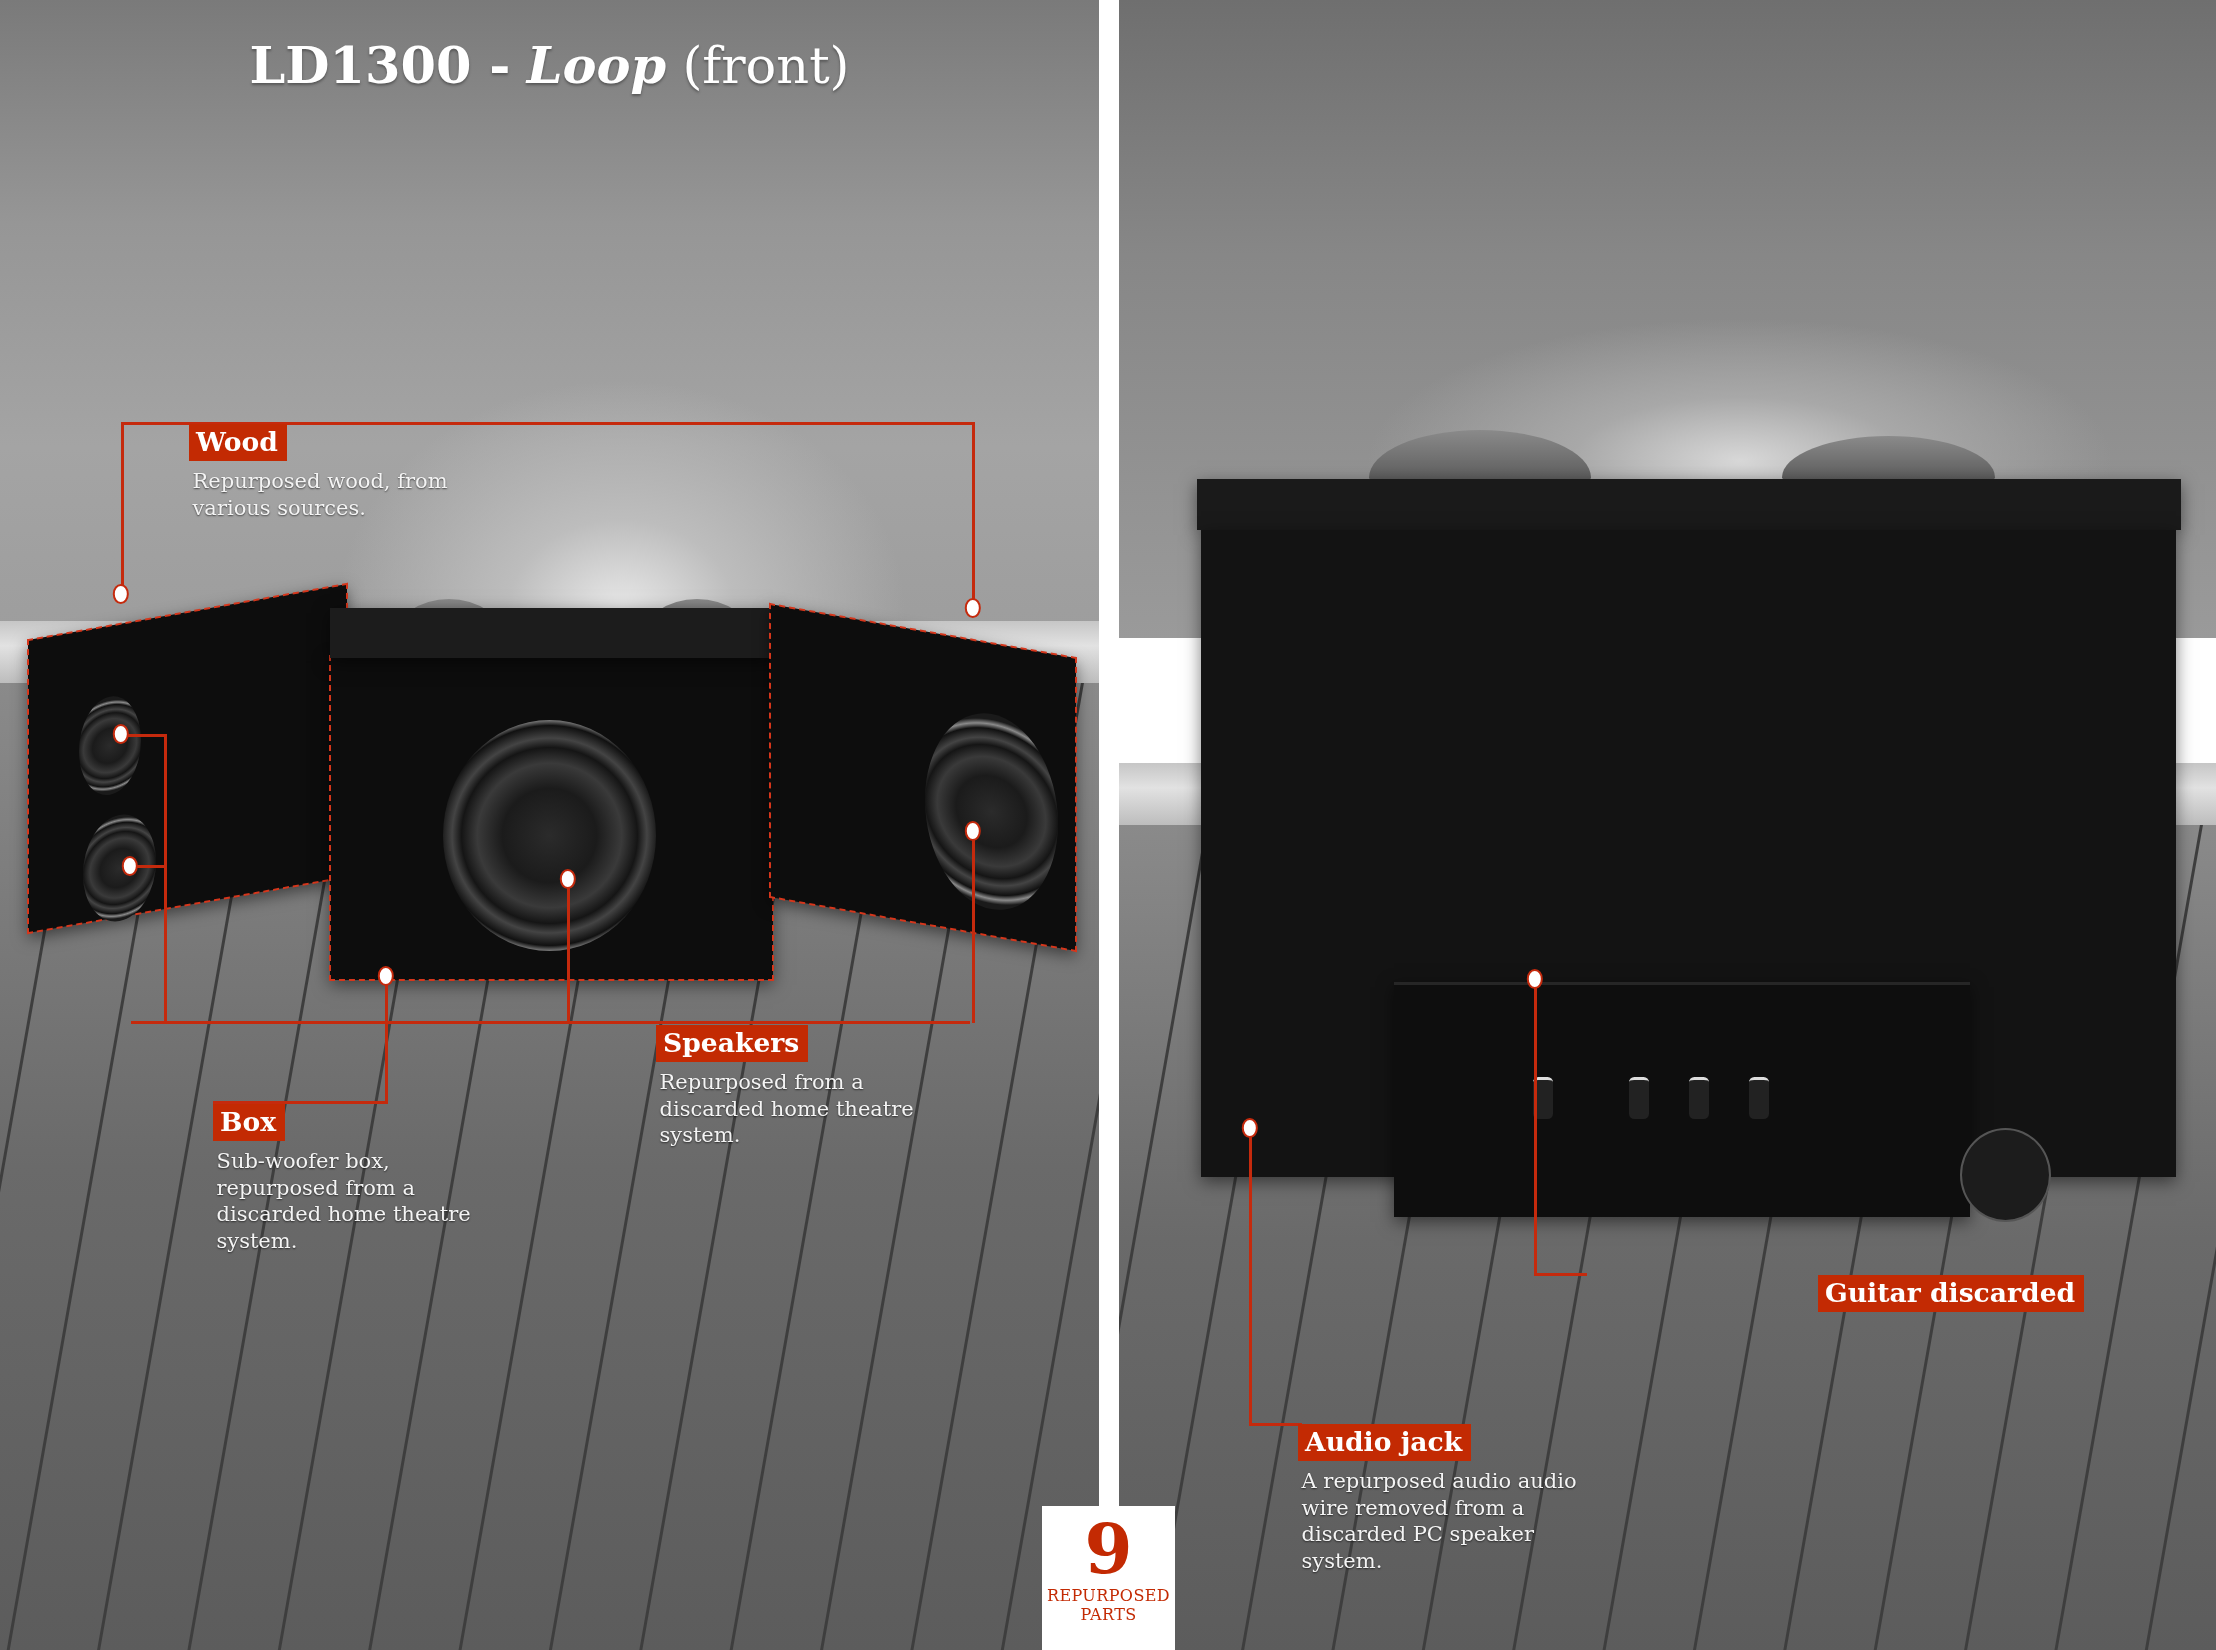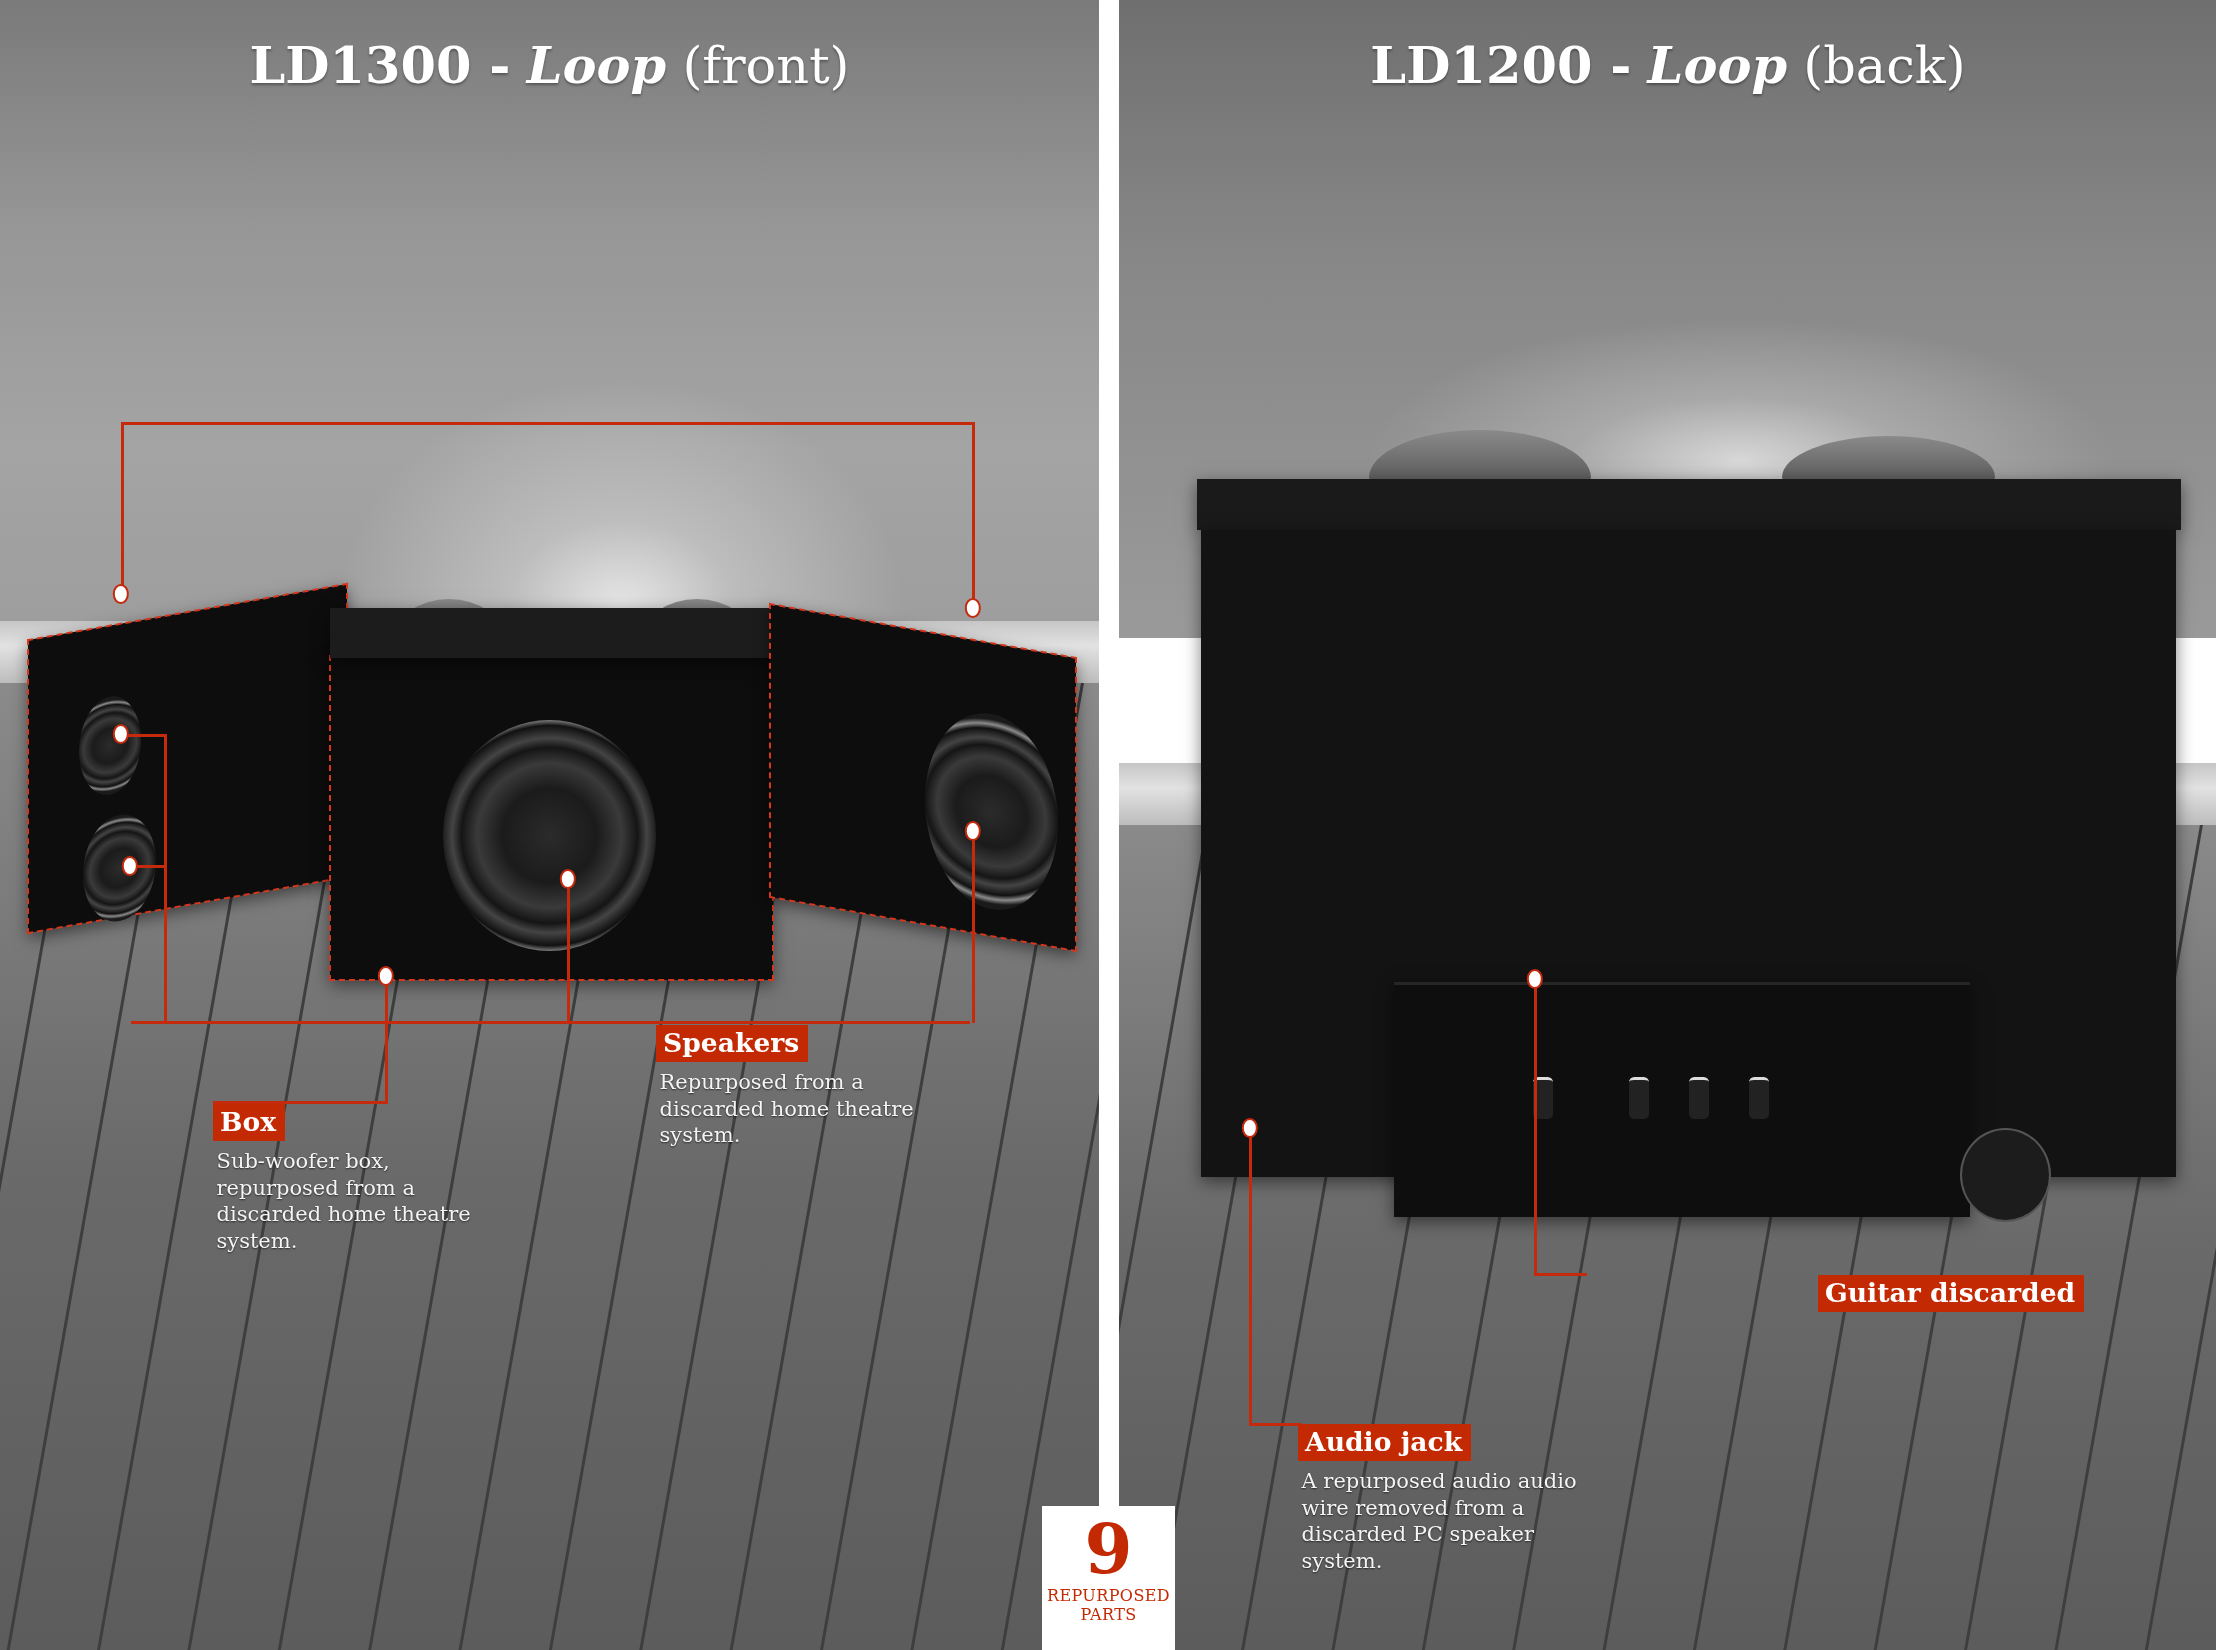--- a/index.html
+++ b/index.html
@@ -82,20 +82,27 @@
   <div class="line" style="left:972px;top:831px;width:2.7px;height:192px;"></div>
   <div class="dot" style="left:121px;top:734px;"></div>
   <div class="dot" style="left:130px;top:866px;"></div>
   <div class="dot" style="left:568px;top:879px;"></div>
   <div class="dot" style="left:973px;top:831px;"></div>
 
   <div class="line" style="left:385px;top:977px;width:2.7px;height:126px;"></div>
   <div class="line" style="left:213px;top:1101px;width:175px;height:2.7px;"></div>
   <div class="dot" style="left:386px;top:976px;"></div>
 
+  <div class="callout" style="left:189px;top:424px;">
+    <div class="tag">Wood</div>
+    <div class="desc">
+      <div>Repurposed wood, from</div>
+      <div>various sources.</div>
+    </div>
+  </div>
   <div class="callout" style="left:656px;top:1025px;">
     <div class="tag">Speakers</div>
     <div class="desc">
       <div>Repurposed from a</div>
       <div>discarded home theatre</div>
       <div>system.</div>
     </div>
   </div>
   <div class="callout" style="left:213px;top:1104px;">
     <div class="tag">Box</div>
@@ -108,25 +115,20 @@
   </div>
 </div>
 
 <div class="divider"></div>
 
 <div id="panel-right" class="panel">
   <div class="wall"></div>
   <div class="baseboard"></div>
   <div class="floor"></div>
 
-  <div class="title">
-    <span class="model">LD1200 -</span>
-    <span class="name">Loop</span>
-    <span class="view">(back)</span>
-  </div>
 
   <div class="dome" style="left:250px;top:430px;width:222px;height:53px;"></div>
   <div class="dome" style="left:663px;top:436px;width:213px;height:46px;"></div>
   <div class="cab" style="left:78px;top:479px;width:984px;height:51px;background:#1a1a1a;"></div>
   <div class="cab" style="left:82px;top:530px;width:975px;height:647px;background:#131313;"></div>
   <div class="cab" style="left:275px;top:982px;width:576px;height:232px;background:#0e0e0e;border-top:3.5px solid #262626;"></div>
   <div style="position:absolute;left:414px;top:1077px;width:19.5px;height:39px;background:#222;border-radius:5.3px;border-top:3.5px solid #ddd;"></div>
   <div style="position:absolute;left:510px;top:1077px;width:19.5px;height:39px;background:#222;border-radius:5.3px;border-top:3.5px solid #ddd;"></div>
   <div style="position:absolute;left:570px;top:1077px;width:19.5px;height:39px;background:#222;border-radius:5.3px;border-top:3.5px solid #ddd;"></div>
   <div style="position:absolute;left:630px;top:1077px;width:19.5px;height:39px;background:#222;border-radius:5.3px;border-top:3.5px solid #ddd;"></div>

